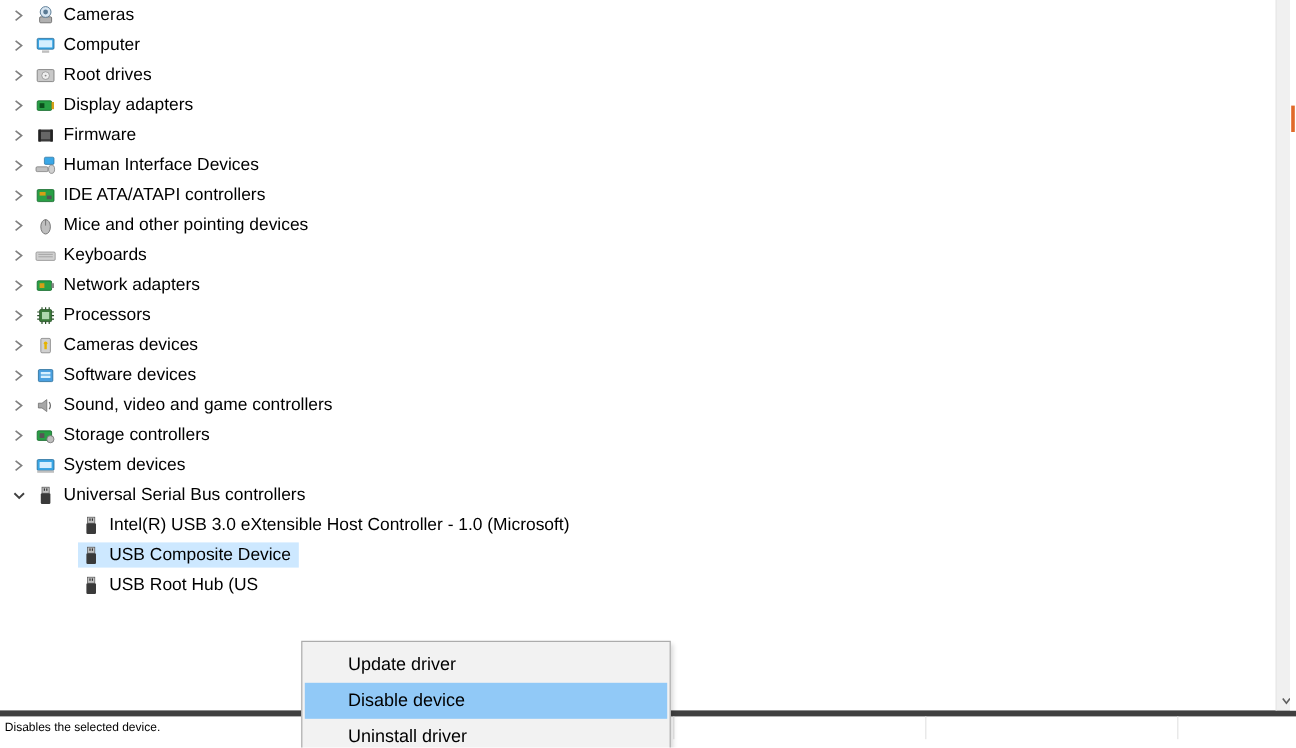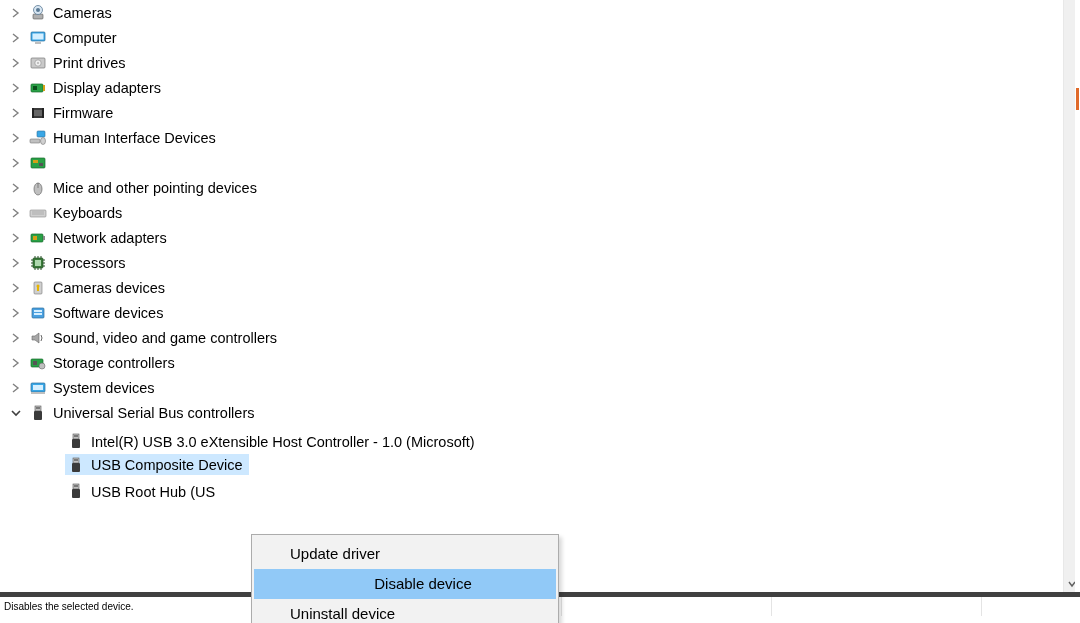--- a/index.html
+++ b/index.html
@@ -19,21 +19,20 @@
     padding: 0 0 0 9px;
   }
   .tree-item {
     display: flex;
     align-items: center;
     height: 25px;
     white-space: nowrap;
   }
   .tree-item.child {
     margin-left: 56px;
-    align-items: flex-end;
   }
   .expander {
     width: 14px;
     height: 14px;
     display: inline-flex;
     align-items: center;
     justify-content: center;
     margin-right: 4px;
     color: #6b6b6b;
   }
@@ -67,21 +66,20 @@
     padding: 4px 2px;
     z-index: 10;
   }
   .menu-item {
     height: 30px;
     line-height: 30px;
     padding-left: 36px;
   }
   .menu-item.highlight {
     background: #91c9f7;
-    text-align: center;
   }
   
   .status-bar {
     position: absolute;
     left: 0;
     top: 592px;
     height: 24px;
     width: 1080px;
     border-top: 5px solid #404040;
     display: flex;
@@ -166,21 +164,21 @@
           <path d="M1 1 L6 5 L1 9" fill="none" stroke="#808080" stroke-width="1.4"></path>
         </svg>
       </span>
     <span class="dev-icon">
         <svg width="18" height="18">
           <rect x="2" y="4" width="14" height="10" rx="1" fill="#c9c9c9" stroke="#777" stroke-width="0.7"></rect>
           <circle cx="9" cy="9" r="3.2" fill="#eee" stroke="#888" stroke-width="0.6"></circle>
           <circle cx="9" cy="9" r="0.8" fill="#888"></circle>
         </svg>
       </span>
-    <span class="label">Print drives</span>
+    <span class="label">Root drives</span>
   </div>
 
   <div class="tree-item">
     <span class="expander">
         <svg width="8" height="10">
           <path d="M1 1 L6 5 L1 9" fill="none" stroke="#808080" stroke-width="1.4"></path>
         </svg>
       </span>
     <span class="dev-icon">
         <svg width="18" height="18">
@@ -231,20 +229,21 @@
           <path d="M1 1 L6 5 L1 9" fill="none" stroke="#808080" stroke-width="1.4"></path>
         </svg>
       </span>
     <span class="dev-icon">
         <svg width="18" height="18">
           <rect x="2" y="4" width="14" height="10" rx="1" fill="#29a046" stroke="#176a2d" stroke-width="0.7"></rect>
           <rect x="4" y="6" width="5" height="3" fill="#d4a017"></rect>
           <rect x="10" y="9" width="4" height="3" fill="#555"></rect>
         </svg>
       </span>
+    <span class="label">IDE ATA/ATAPI controllers</span>
   </div>
 
   <div class="tree-item">
     <span class="expander">
         <svg width="8" height="10">
           <path d="M1 1 L6 5 L1 9" fill="none" stroke="#808080" stroke-width="1.4"></path>
         </svg>
       </span>
     <span class="dev-icon">
         <svg width="18" height="18">
@@ -456,21 +455,21 @@
 </div>
 
 <div class="context-menu">
   <div class="menu-item">
     <span>Update driver</span>
   </div>
   <div class="menu-item highlight">
     <span>Disable device</span>
   </div>
   <div class="menu-item">
-    <span>Uninstall device</span>
+    <span>Uninstall driver</span>
   </div>
 </div>
 
 <div class="status-bar">
   <div class="status-cell" style="width:560px; padding-left:2px;">
     <span>Disables the selected device.</span>
   </div>
   <div class="status-cell" style="width:210px;"></div>
   <div class="status-cell" style="width:210px;"></div>
   <div class="status-cell" style="flex:1; border-right:none;"></div>

